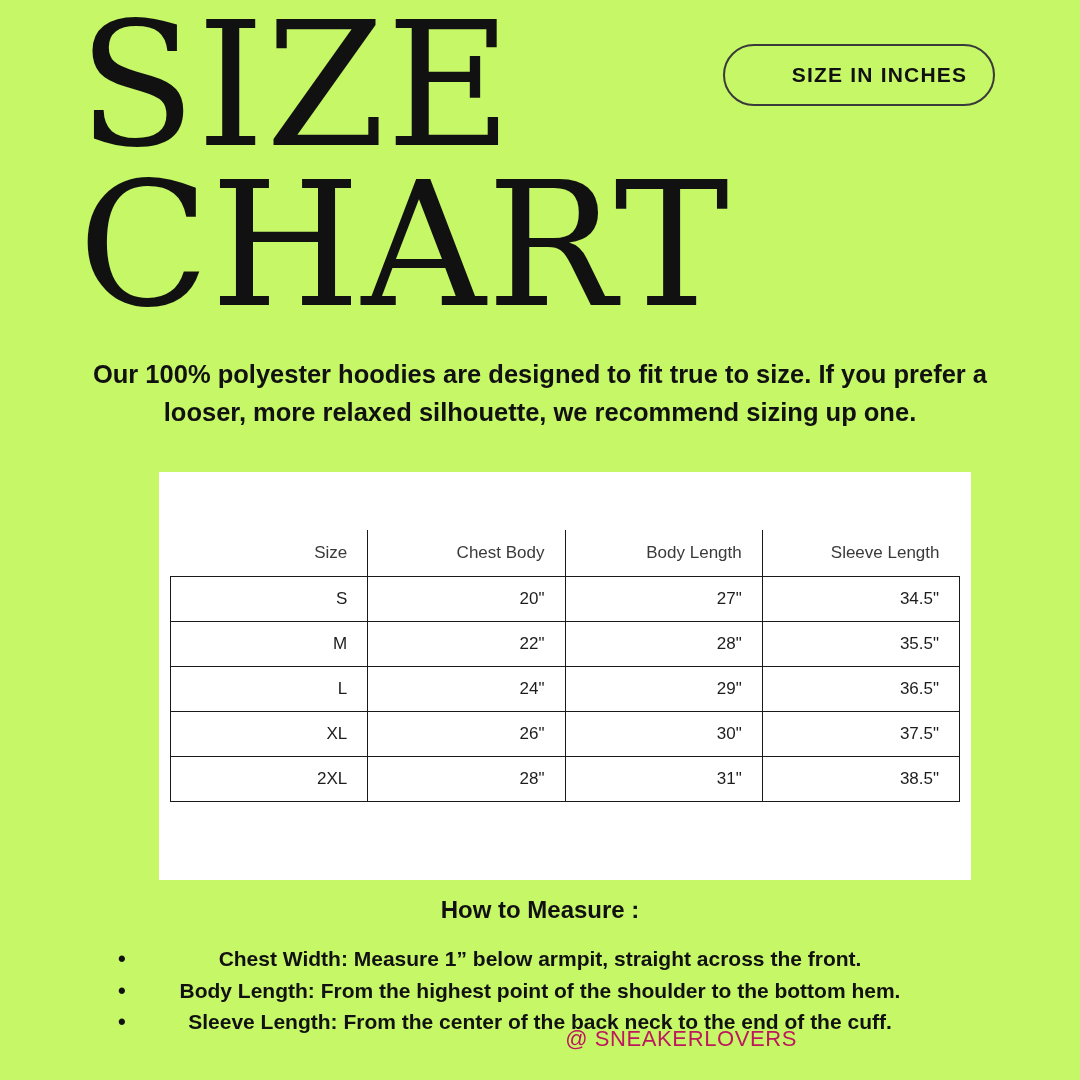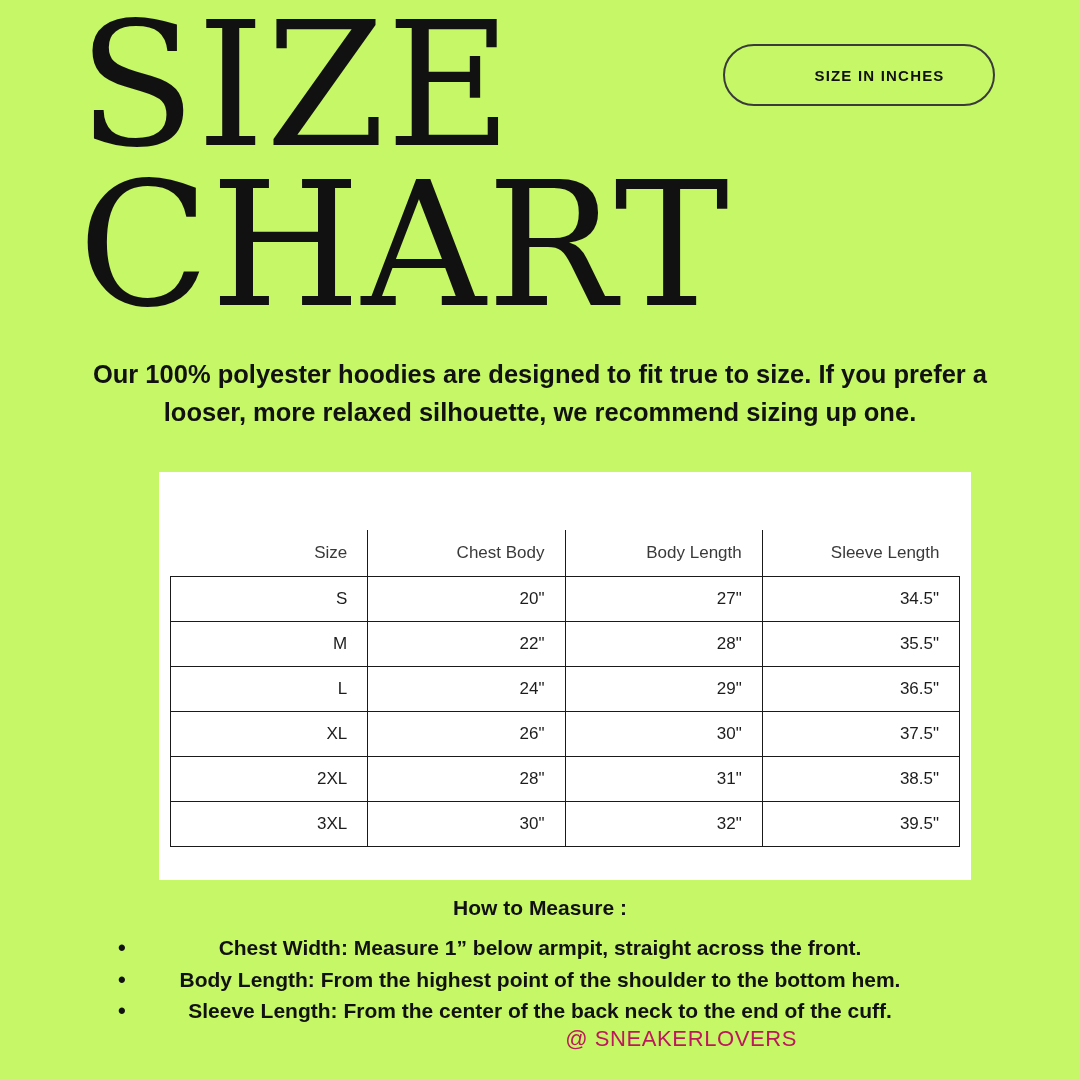--- a/index.html
+++ b/index.html
@@ -52,21 +52,21 @@
     width: 272px;
     height: 62px;
     border: 2px solid #3a3a3a;
     border-radius: 34px;
     display: flex;
     align-items: center;
     justify-content: center;
     box-sizing: border-box;
   }
   .badge-text {
-    font-size: 15px;
+    font-size: 21px;
     font-weight: 700;
     letter-spacing: 1.2px;
     color: #111111;
     margin-left: 41px;
   }
 
   
   .intro {
     position: absolute;
     top: 356px;
@@ -125,23 +125,23 @@
   
   .measure-block {
     position: absolute;
     top: 896px;
     left: 60px;
     width: 960px;
     text-align: center;
     color: #111111;
   }
   .measure-title {
-    font-size: 21px;
-    font-weight: 700;
-    margin-bottom: 12px;
+    font-size: 24px;
+    font-weight: 700;
+    margin-bottom: 19px;
   }
   .measure-list {
     list-style: none;
     margin: 0;
     padding: 0;
   }
   .measure-list li {
     font-size: 21px;
     font-weight: 700;
     line-height: 1.5;
@@ -220,26 +220,20 @@
           <td>XL</td>
           <td>26"</td>
           <td>30"</td>
           <td>37.5"</td>
         </tr>
         <tr>
           <td>2XL</td>
           <td>28"</td>
           <td>31"</td>
           <td>38.5"</td>
-        </tr>
-        <tr>
-          <td>3XL</td>
-          <td>30"</td>
-          <td>32"</td>
-          <td>39.5"</td>
         </tr>
       </tbody>
     </table>
   </div>
 
   <div class="measure-block">
     <div class="measure-title">How to Measure :</div>
     <ul class="measure-list">
       <li>
         <span class="bullet">•</span>

